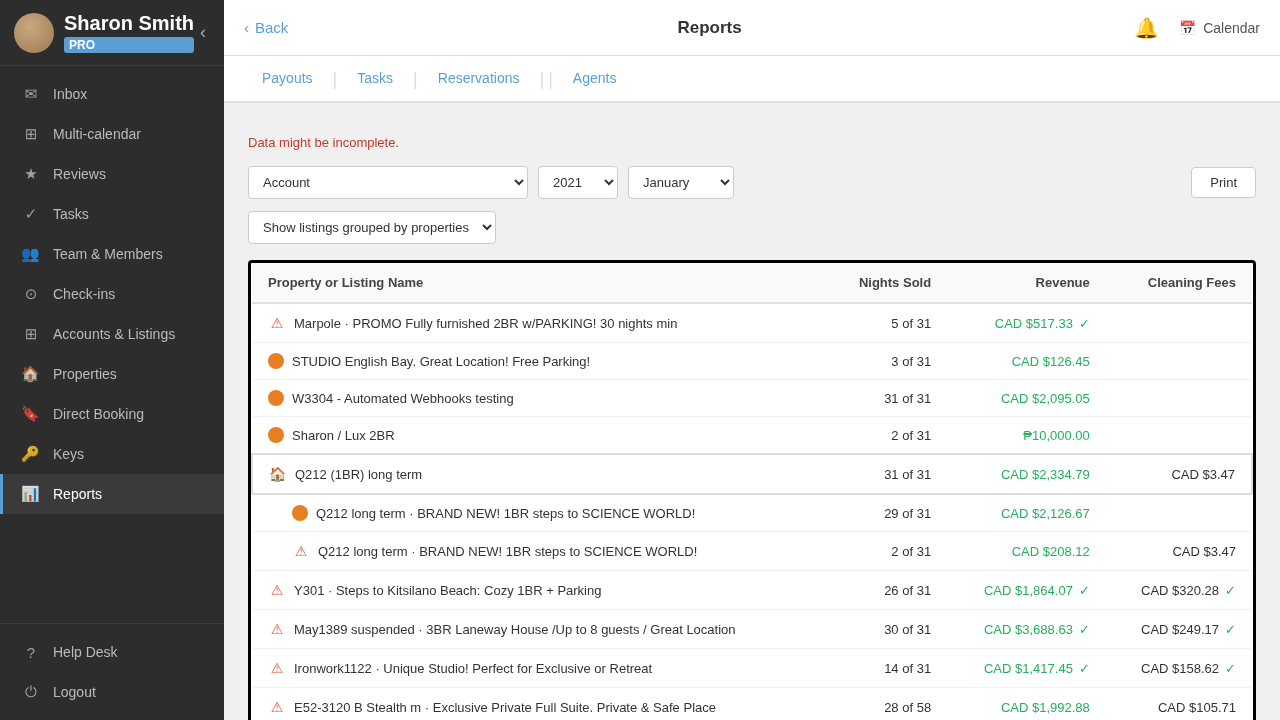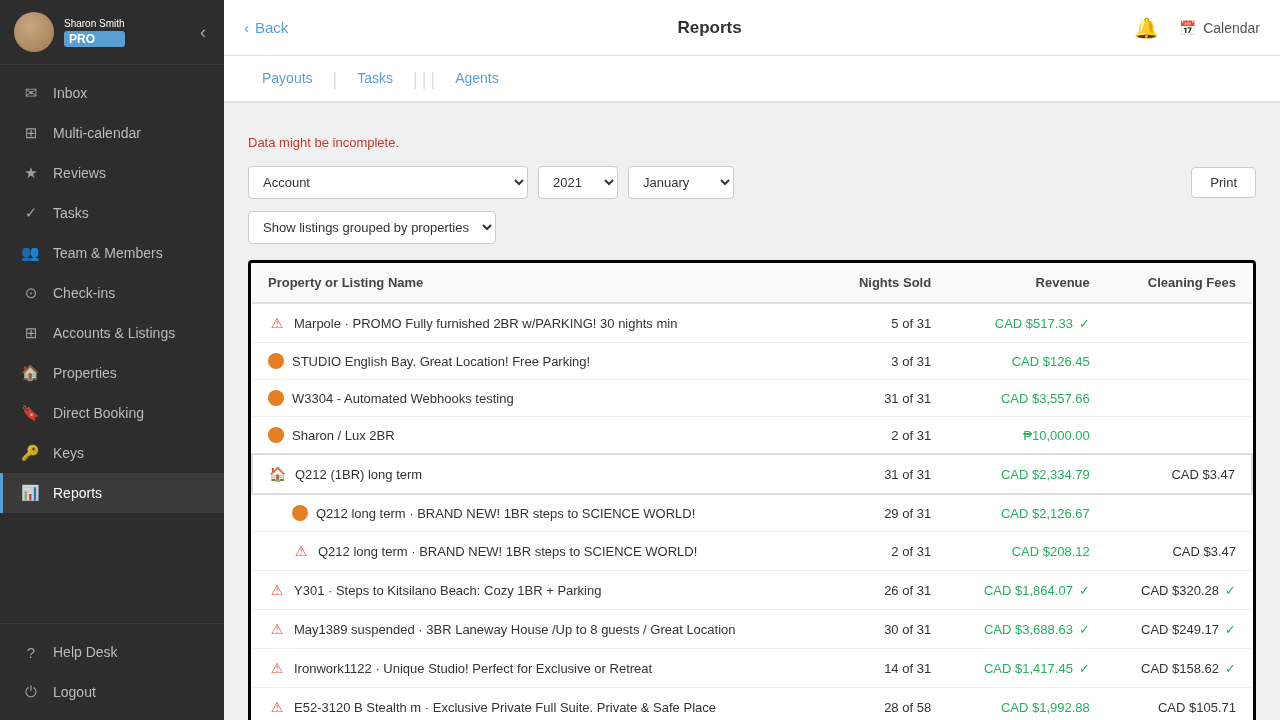--- a/index.html
+++ b/index.html
@@ -34,21 +34,21 @@
       background: #888;
       overflow: hidden;
       flex-shrink: 0;
     }
     .avatar-img {
       width: 100%;
       height: 100%;
       background: radial-gradient(circle at 40% 35%, #c8a882, #a07850);
     }
     .user-info { display: flex; flex-direction: column; }
-    .user-name { color: #fff; font-weight: 400; font-size: 10px; }
+    .user-name { color: #fff; font-weight: 700; font-size: 20px; }
     .user-badge {
       background: #5a9fd4;
       color: #fff;
       font-size: 12px;
       font-weight: 700;
       padding: 1px 5px;
       border-radius: 3px;
       display: inline-block;
       margin-top: 2px;
     }
@@ -363,20 +363,21 @@
         <span>Calendar</span>
       </button>
     </div>
   </div>
 
   <div class="tabs-bar">
     <div class="tab">Payouts</div>
     <span class="tab-divider">|</span>
     <div class="tab">Tasks</div>
     <span class="tab-divider">|</span>
+    <div class="tab">Reservations</div>
     <span class="tab-divider">|</span>
     <span class="tab-divider">|</span>
     <div class="tab">Agents</div>
   </div>
 
   <div class="content">
 
     <p class="warning-text">Data might be incomplete.</p>
 
     <div style="display:flex; align-items:center; gap:10px; margin-bottom:12px;">
@@ -445,21 +446,21 @@
               <td class="right"></td>
             </tr>
             <tr>
               <td style="">
     <span class="listing-name">
       <span class="listing-icon icon-orange" style="display:inline-flex;width:16px;height:16px;background:#e67e22;border-radius:50%;"></span>
       <span>W3304 - Automated Webhooks testing</span>
     </span>
   </td>
               <td class="right">31 of 31</td>
-              <td class="right"><span class="revenue-green">CAD $3,557.66</span></td>
+              <td class="right"><span class="revenue-green">CAD $2,095.05</span></td>
               <td class="right"></td>
             </tr>
             <tr>
               <td style="">
     <span class="listing-name">
       <span class="listing-icon icon-orange" style="display:inline-flex;width:16px;height:16px;background:#e67e22;border-radius:50%;"></span>
       <span>Sharon / Lux 2BR</span>
     </span>
   </td>
               <td class="right">2 of 31</td>

